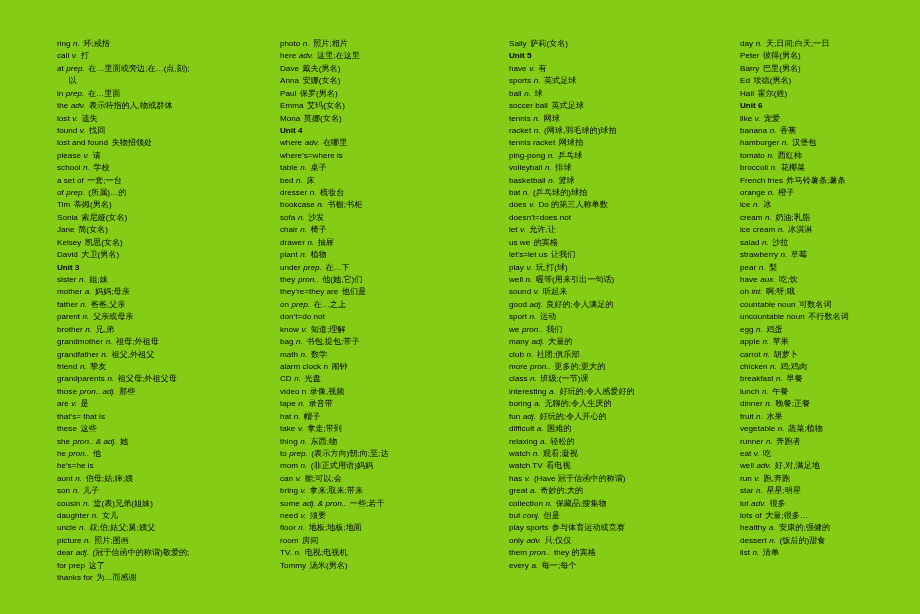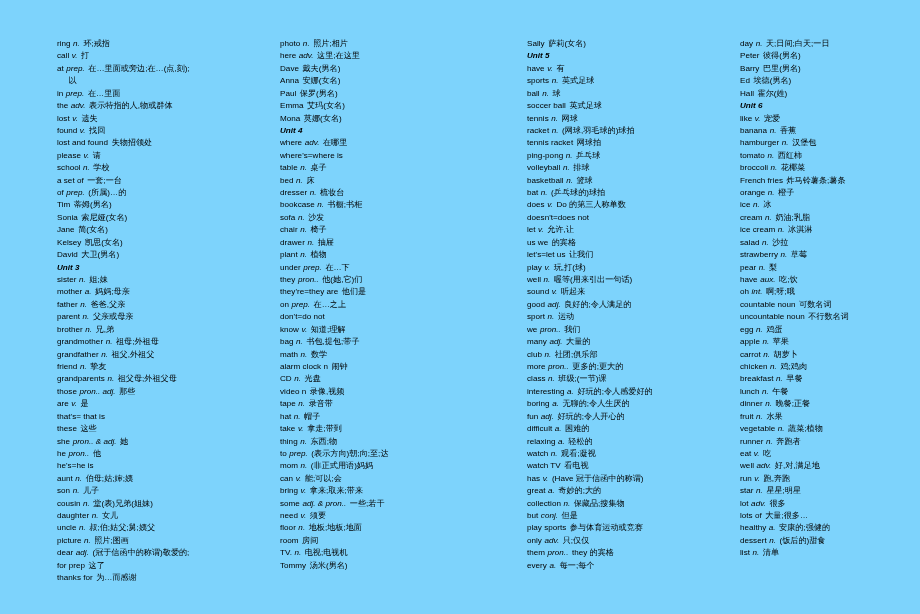--- a/index.html
+++ b/index.html
@@ -12,50 +12,49 @@
     width: 920px;
     height: 614px;
     font-family: "Liberation Sans", "DejaVu Sans", sans-serif;
     color: #000000;
     overflow: hidden;
   }
   #page {
     position: relative;
     width: 920px;
     height: 614px;
-    background: #7dd3fc;
+    background: #84cc16;
   }
   .column {
     position: absolute;
     top: 38px;
   }
   #col-1 { left: 57px;  width: 215px; }
   #col-2 { left: 280px; width: 215px; }
-  #col-3 { left: 527px; width: 200px; }
+  #col-3 { left: 509px; width: 200px; }
   #col-4 { left: 740px; width: 205px; }
 
   .entry {
     font-size: 8.1px;
     line-height: 12.42px;
     white-space: nowrap;
     letter-spacing: 0.02px;
     color: #000;
   }
   .entry .word {
     font-weight: normal;
   }
   .entry .pos {
     font-style: italic;
   }
   .entry .def {
     font-style: normal;
   }
   .entry.unit {
     font-weight: bold;
-    font-style: italic;
   }
   .entry.cont {
     padding-left: 8px;
   }
   .sp { display: inline-block; width: 2.5px; }
   .sp2 { display: inline-block; width: 3.5px; }
 </style>
 </head>
 <body>
 

